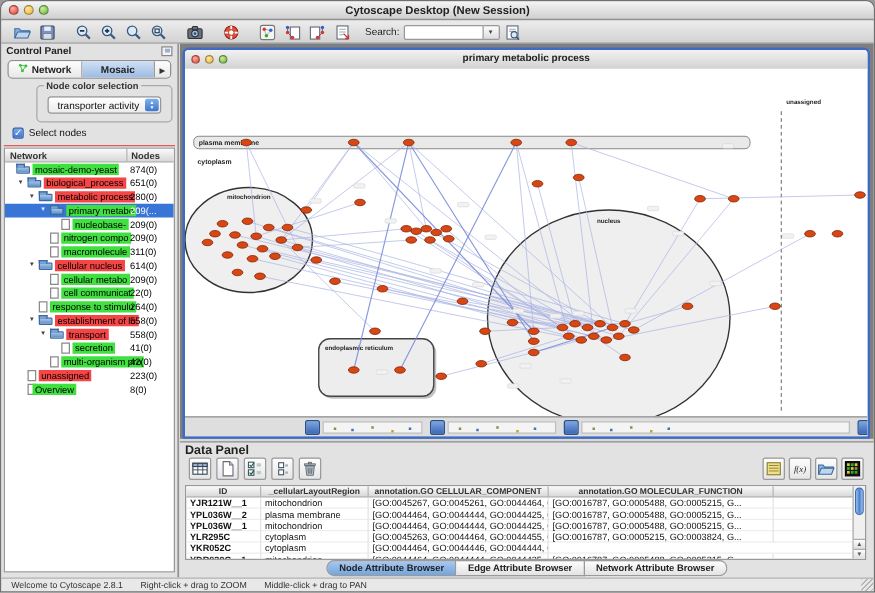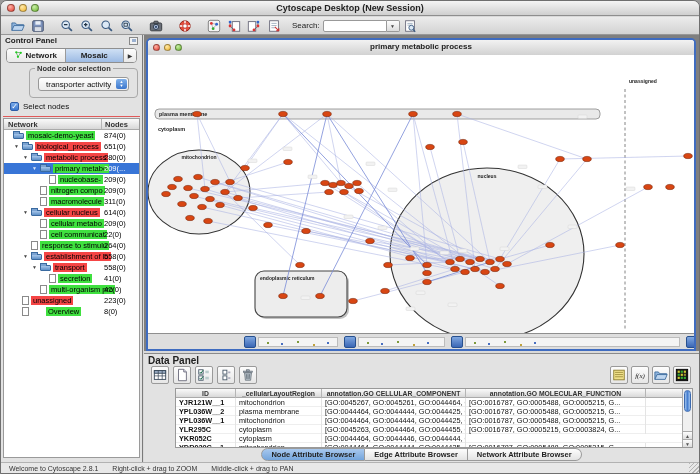--- a/index.html
+++ b/index.html
@@ -65,21 +65,21 @@
   .canvas svg{display:block;}
   .strip{position:absolute;left:0;right:0;bottom:0;height:16px;background:#dedede;border-top:1px solid #8f8f8f;}
   .msq{position:absolute;top:2px;width:12px;height:12px;background:linear-gradient(#7fa7e0,#3b67b5);border:1px solid #27508f;border-radius:2px;}
   .mthumb{position:absolute;top:3px;height:10px;background:#f4f4f4;border:1px solid #bcbcbc;}
   .mthumb i{position:absolute;top:4px;left:8px;width:2px;height:2px;background:#7e9a3c;box-shadow:14px 1px #4a6fc0,30px -1px #7e9a3c,46px 2px #c0a23c,60px 0 #4a6fc0;}
   
   .dpanel{position:absolute;left:143px;right:0;top:352px;bottom:11px;background:#e2e2e2;border-top:1px solid #8a8a8a;}
   .dp-title{font-size:10px;font-weight:bold;color:#222;padding:1px 0 0 4px;}
   .dp-toolbar{position:absolute;top:12px;left:4px;right:4px;height:20px;}
   .dbtn{position:absolute;top:0;width:18px;height:18px;border:1px solid #9a9a9a;border-radius:2px;background:linear-gradient(#fdfdfd,#e6e6e6);display:flex;align-items:center;justify-content:center;padding:0;}
-  .tbl{position:absolute;top:34px;left:4px;right:6px;bottom:14px;background:#fff;border:1px solid #999;overflow:hidden;margin-left:27px;}
+  .tbl{position:absolute;top:34px;left:4px;right:6px;bottom:14px;background:#fff;border:1px solid #999;overflow:hidden;}
   .tblhdr{position:relative;height:9px;background:linear-gradient(#fafafa,#d9d9d9);border-bottom:1px solid #aaa;}
   .thc{position:absolute;top:0;height:9px;font-size:6.8px;font-weight:bold;color:#333;text-align:center;border-right:1px solid #b5b5b5;line-height:9px;overflow:hidden;white-space:nowrap;}
   .dr{position:relative;height:9px;border-bottom:1px solid #eee;}
   .dc{position:absolute;top:0;height:9px;font-size:7.3px;color:#111;line-height:9px;padding-left:3px;border-right:1px solid #e4e4e4;overflow:hidden;white-space:nowrap;}
   .dc.id{font-weight:bold;}
   .vsb{position:absolute;top:0;right:0;bottom:0;width:10px;background:#f0f0f0;border-left:1px solid #aaa;}
   .vsb .thumb{position:absolute;top:1px;left:1px;width:7px;height:22px;border-radius:4px;background:linear-gradient(90deg,#9ec2ee,#477fd0,#9ec2ee);border:1px solid #3c6ab0;}
   .vsb .arr{position:absolute;left:0;width:9px;height:8px;font-size:5px;color:#555;text-align:center;line-height:8px;background:linear-gradient(#fdfdfd,#ddd);border-top:1px solid #aaa;}
   .attr-tabs{position:absolute;bottom:1px;left:0;right:0;height:13px;display:flex;justify-content:center;}
   .atab{font-size:7.5px;font-weight:bold;color:#222;padding:0 9px;line-height:11px;background:linear-gradient(#fdfdfd,#e3e3e3);border:1px solid #9a9a9a;border-left:none;}
@@ -335,21 +335,21 @@
             <span class="tlabel green" style="left:45px">multi-organism pro</span>
             <span class="tcount">42(0)</span>
           </div>
           <div class="trow">
             <span class="tfile" style="left:18px"></span>
             <span class="tlabel red" style="left:27px">unassigned</span>
             <span class="tcount">223(0)</span>
           </div>
           <div class="trow">
             <span class="tfile" style="left:18px"></span>
-            <span class="tlabel green" style="left:42px">Overview</span>
+            <span class="tlabel green" style="left:22px">Overview</span>
             <span class="tcount">8(0)</span>
           </div>
         </div>
     </div>
   </div>
 
   <div class="desktop">
     <div class="frame">
       <div class="frame-tb">
         <span class="ftl c"></span>

